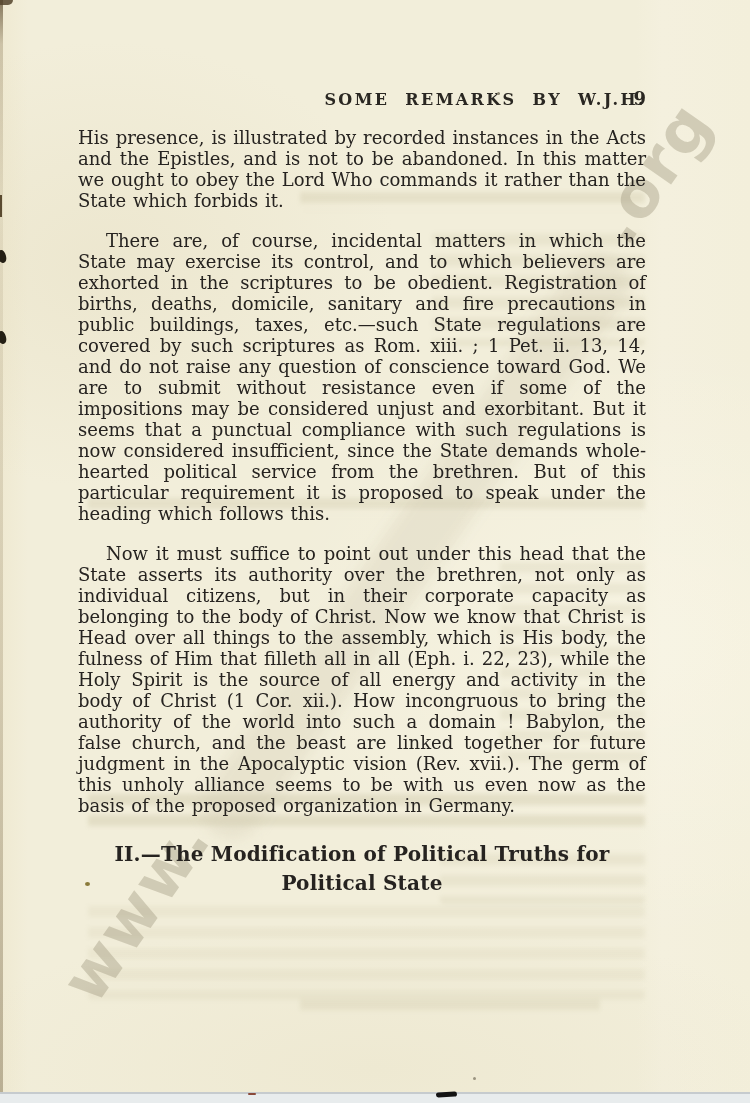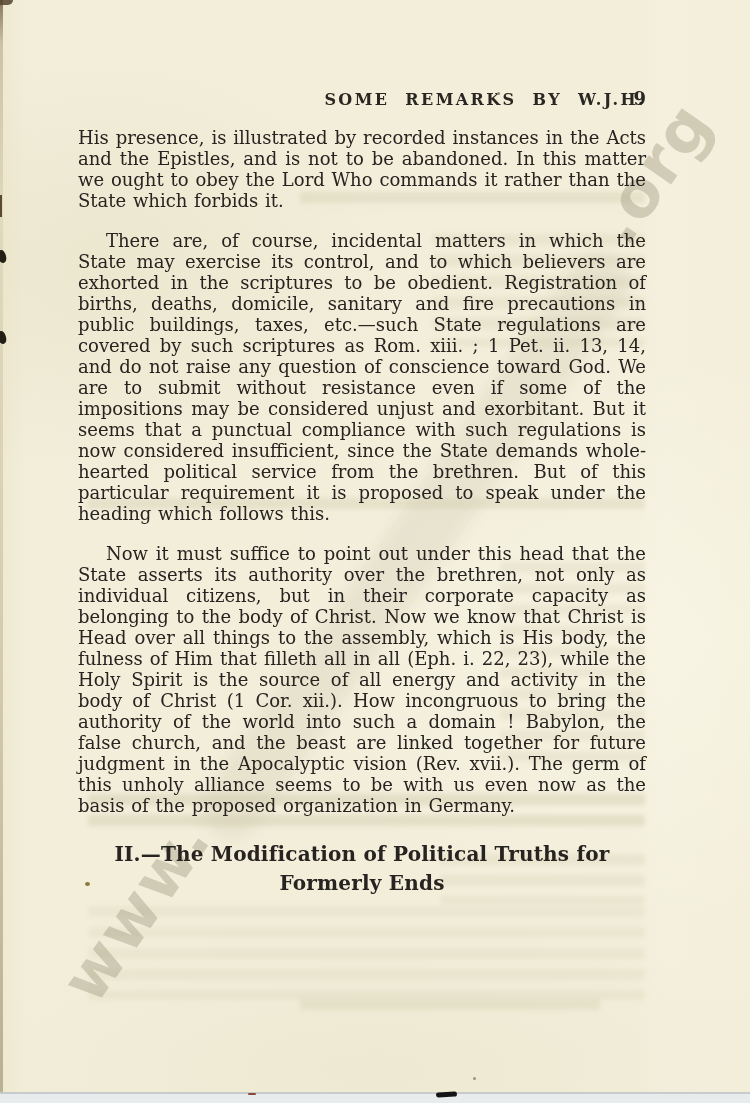--- a/index.html
+++ b/index.html
@@ -132,21 +132,21 @@
     <span class="rh-title">SOME REMARKS BY W.J.H.</span>
     <span class="rh-page">9</span>
   </header>
 
   <main class="text-column">
     <p class="no-indent">His presence, is illustrated by recorded instances in the Acts and the Epistles, and is not to be abandoned. In this matter we ought to obey the Lord Who commands it rather than the State which forbids it.</p>
     <p class="indent">There are, of course, incidental matters in which the State may exercise its control, and to which believers are exhorted in the scriptures to be obedient. Registration of births, deaths, domicile, sanitary and fire precautions in public buildings, taxes, etc.—such State regulations are covered by such scriptures as Rom. xiii. ; 1 Pet. ii. 13, 14, and do not raise any question of conscience toward God. We are to submit without resistance even if some of the impositions may be considered unjust and exorbitant. But it seems that a punctual compliance with such regulations is now considered insufficient, since the State demands whole-hearted political service from the brethren. But of this particular requirement it is proposed to speak under the heading which follows this.</p>
     <p class="indent">Now it must suffice to point out under this head that the State asserts its authority over the brethren, not only as individual citizens, but in their corporate capacity as belonging to the body of Christ. Now we know that Christ is Head over all things to the assembly, which is His body, the fulness of Him that filleth all in all (Eph. i. 22, 23), while the Holy Spirit is the source of all energy and activity in the body of Christ (1 Cor. xii.). How incongruous to bring the authority of the world into such a domain ! Babylon, the false church, and the beast are linked together for future judgment in the Apocalyptic vision (Rev. xvii.). The germ of this unholy alliance seems to be with us even now as the basis of the proposed organization in Germany.</p>
     <h2 class="heading">
       <span class="hl">II.—The Modification of Political Truths for</span>
-      <span class="hl">Formerly Ends</span>
+      <span class="hl">Political State</span>
     </h2>
   </main>
 
   <div class="edge-left"></div>
   <div class="corner-smudge"></div>
   <div class="edge-dark-seg"></div>
   <div class="stitch stitch1"></div>
   <div class="stitch stitch2"></div>
   <div class="speck speck1"></div>
   <div class="speck speck2"></div>

